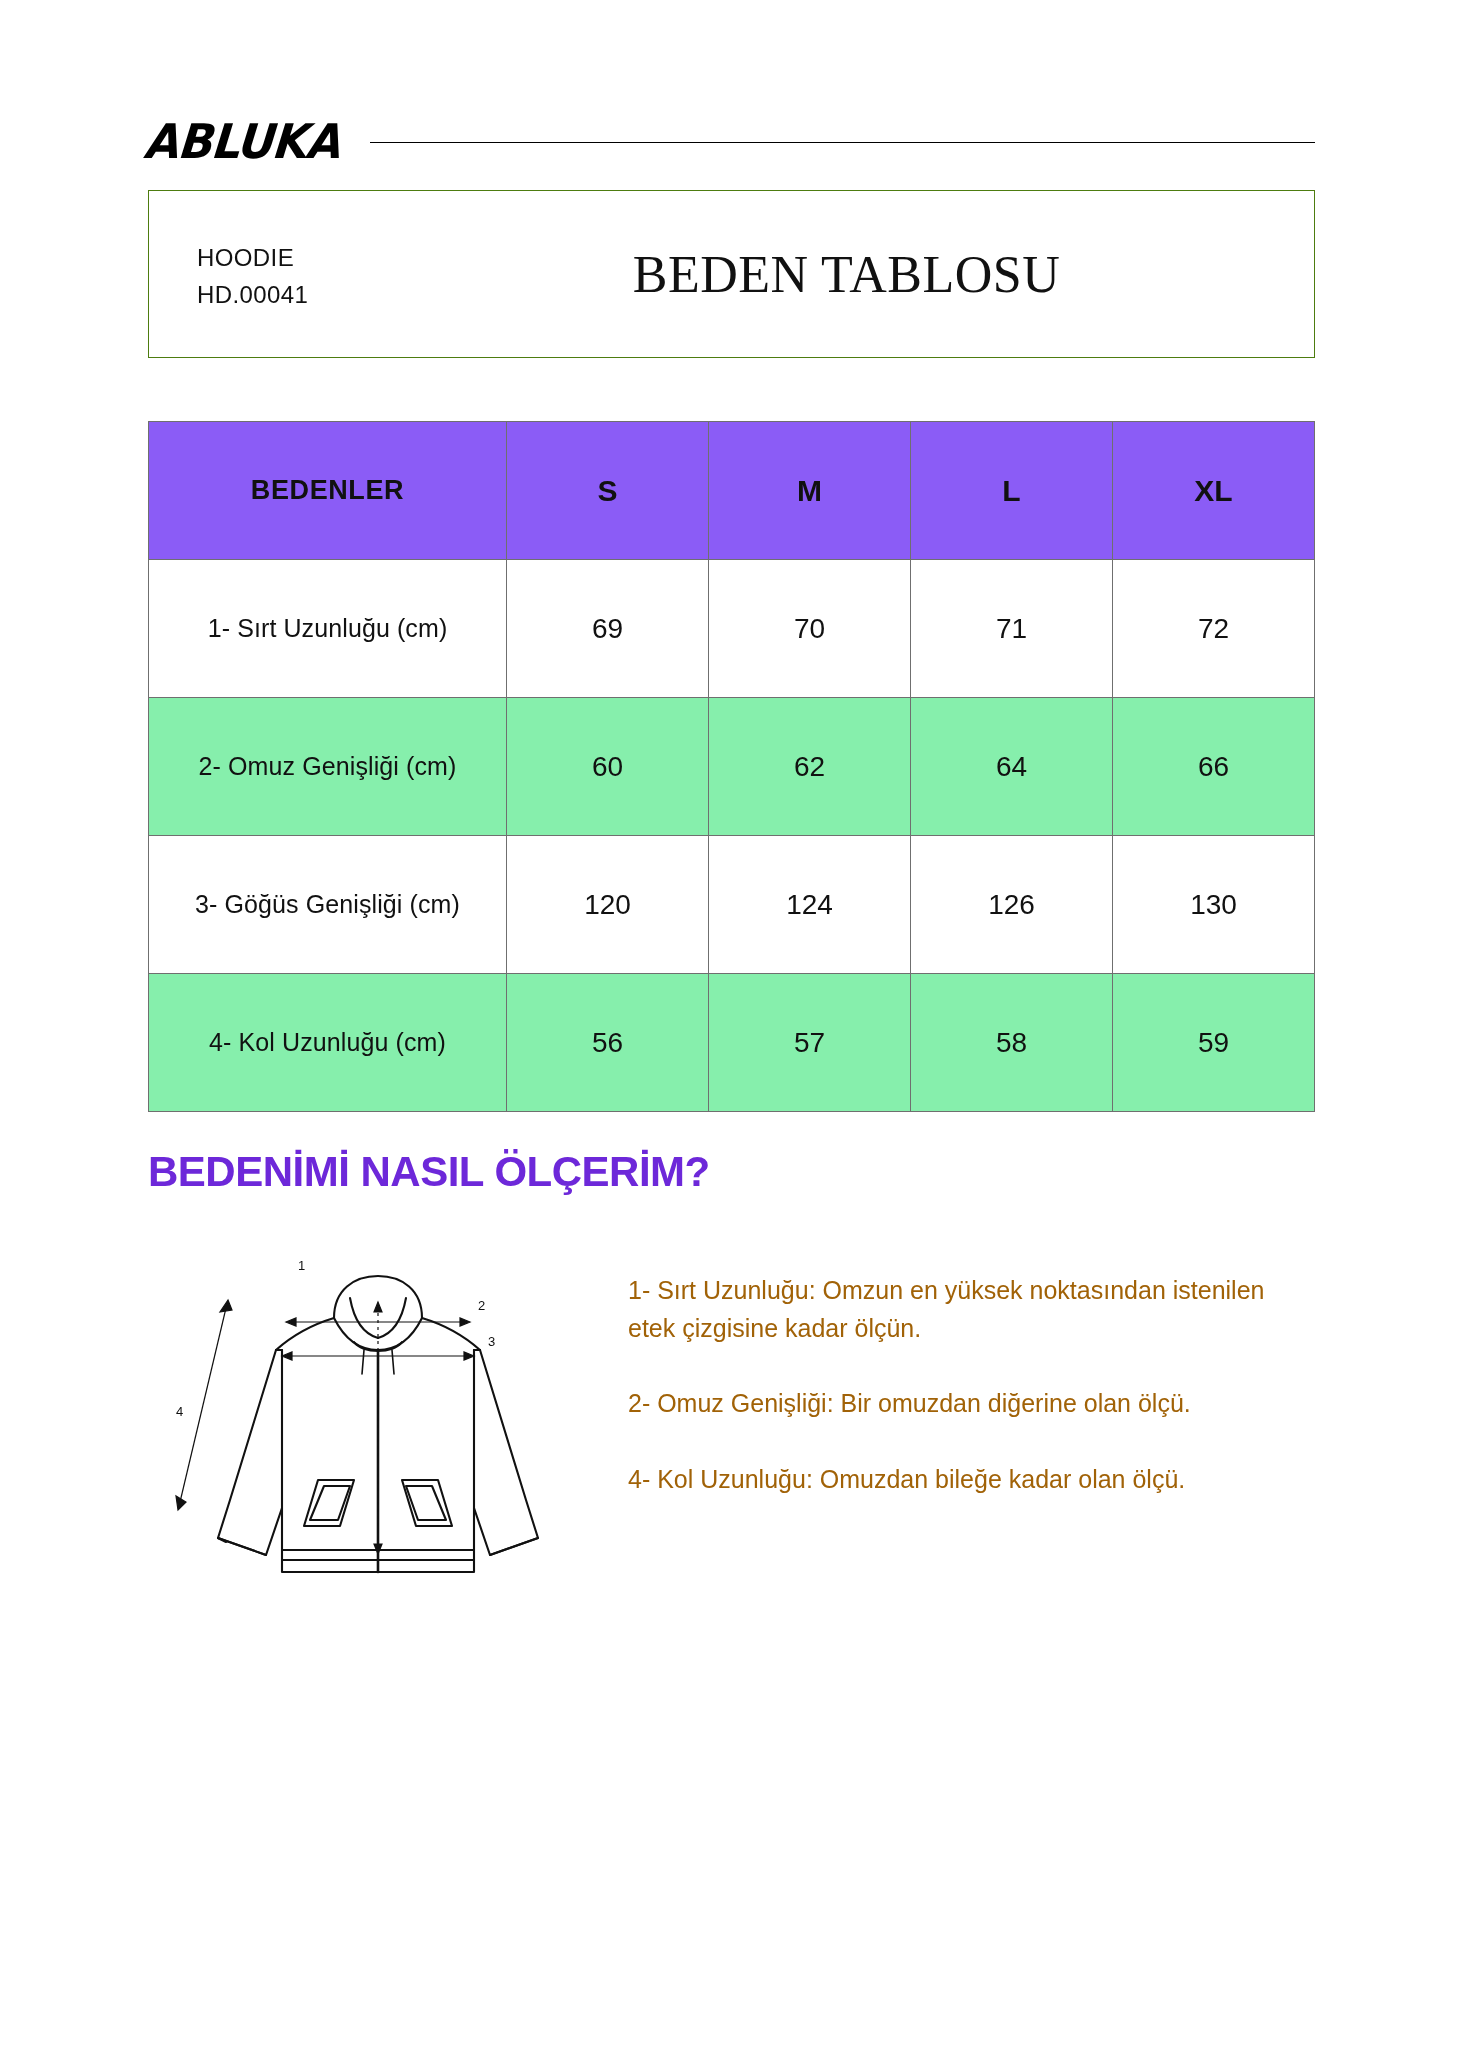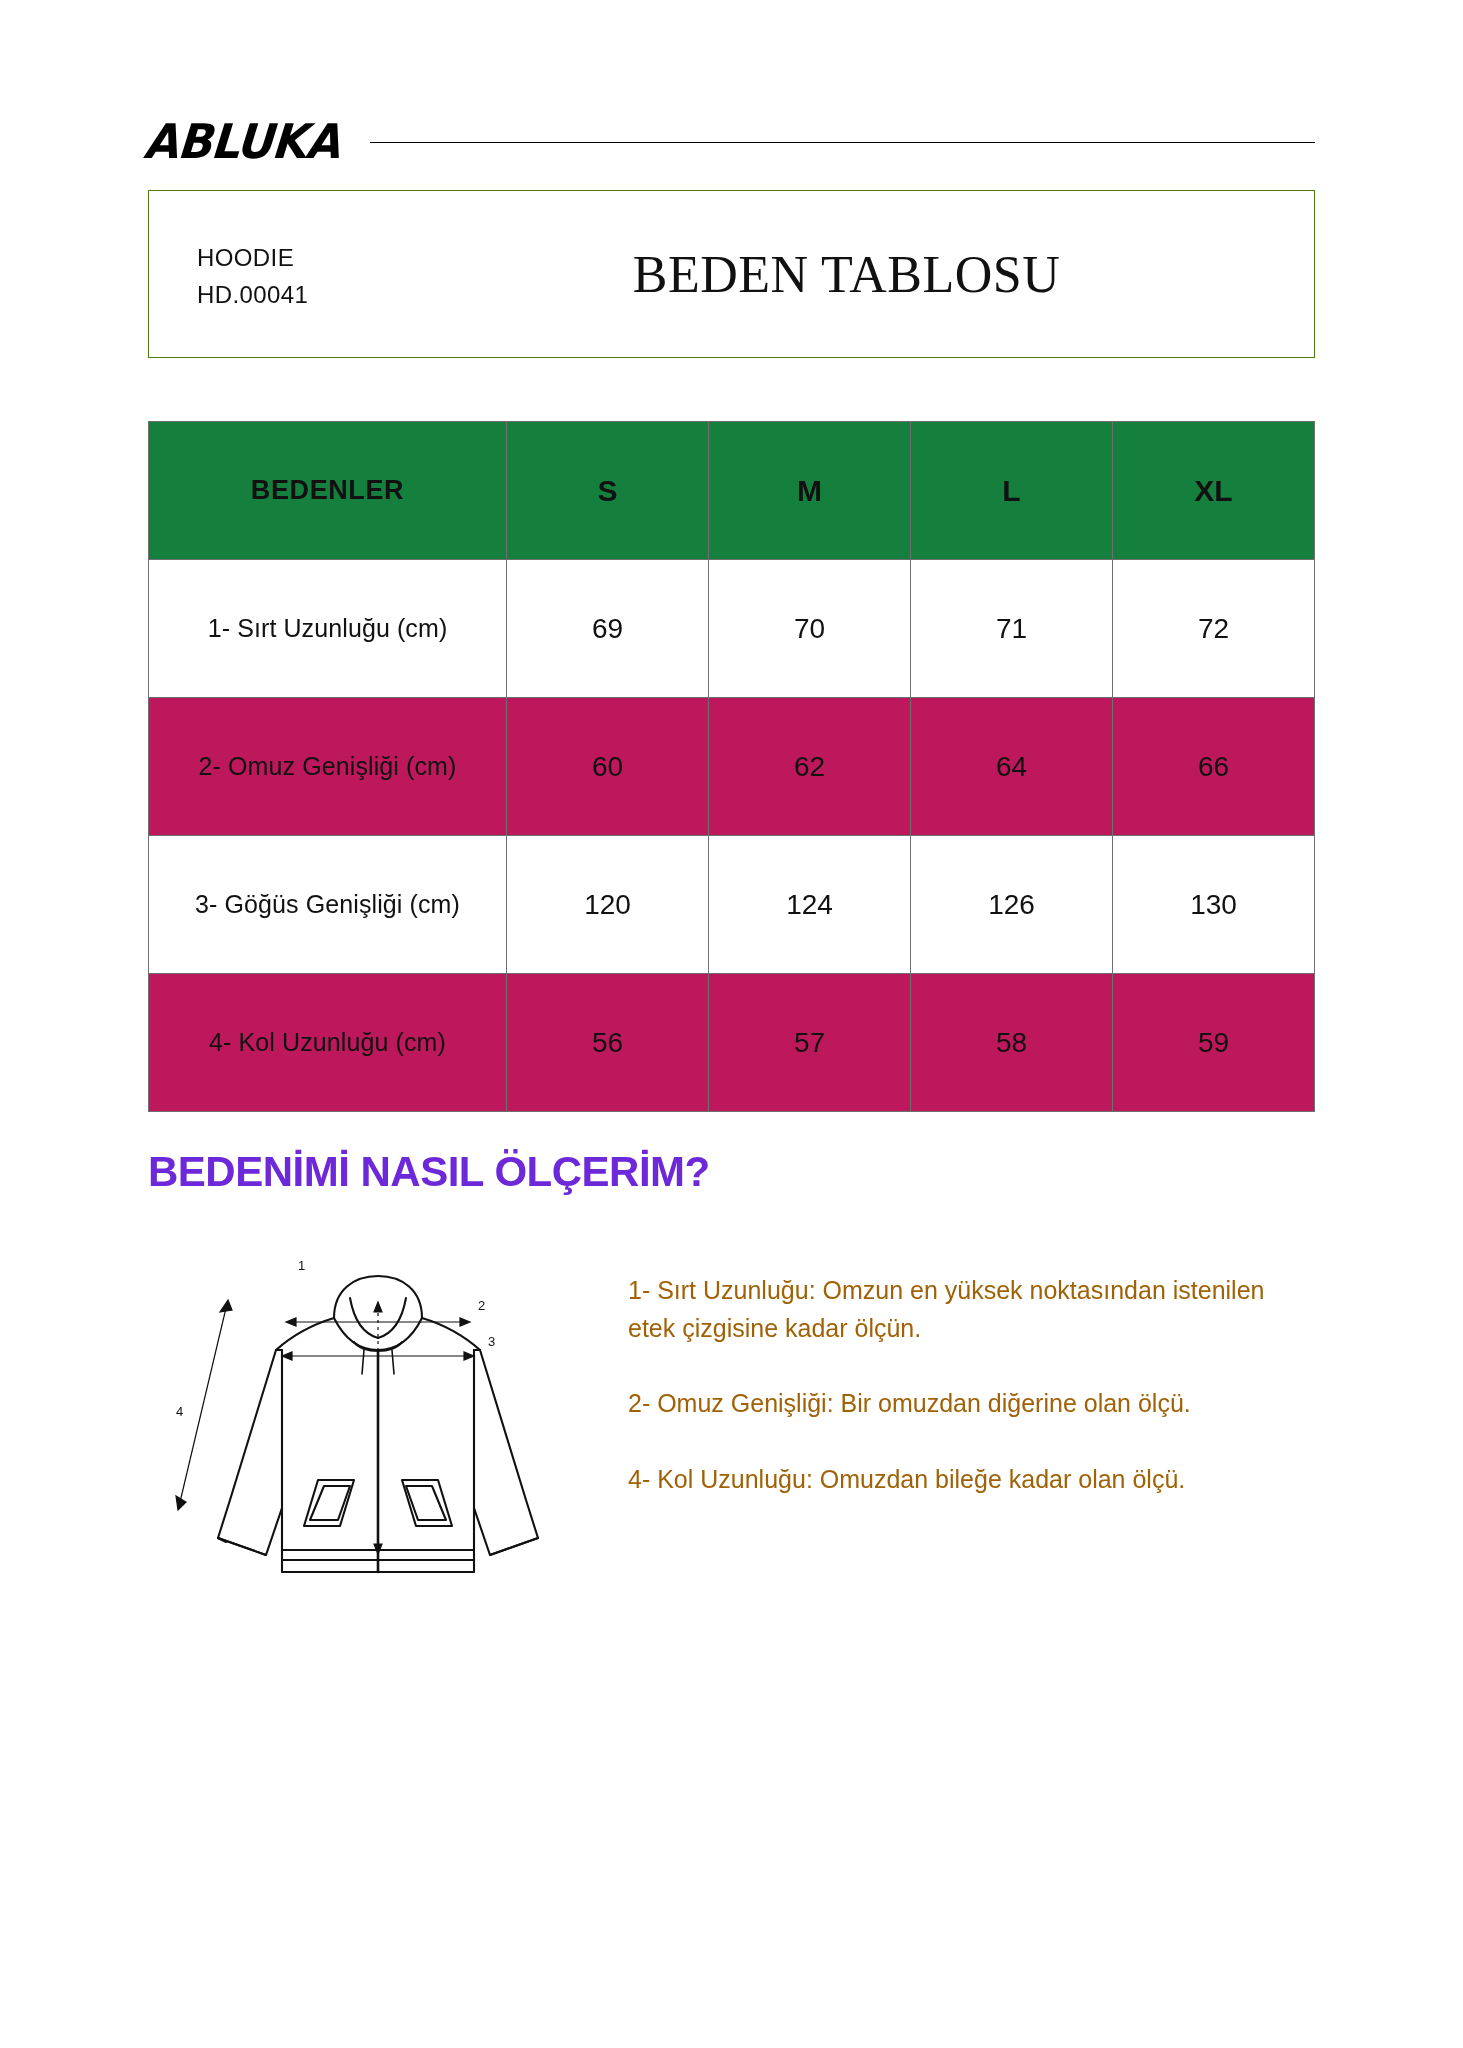--- a/index.html
+++ b/index.html
@@ -92,38 +92,38 @@
   }
   .sizetable td, .sizetable th {
     border: 1px solid #6f6f6f;
     text-align: center;
     vertical-align: middle;
     padding: 0;
   }
   .sizetable tr { height: 138px; }
   .sizetable .c-label { width: 358px; }
   .sizetable .c-size  { width: 202px; }
-  .hdr { background: #15803d; }
+  .hdr { background: #8b5cf6; }
   .hdr .lbl {
     font-weight: 700;
     font-size: 27px;
     letter-spacing: 0.6px;
   }
   .hdr .sz {
     font-weight: 700;
     font-size: 30px;
   }
   .rowlabel {
     font-size: 25px;
     letter-spacing: 0.1px;
   }
   .rowval {
     font-size: 28px;
   }
-  tr.shaded td { background: #be185d; }
+  tr.shaded td { background: #86efac; }
 
   
   .howto-title {
     position: absolute;
     left: 148px;
     top: 1148px;
     font-size: 42px;
     font-weight: 700;
     letter-spacing: -0.5px;
     color: #6d28d9;

